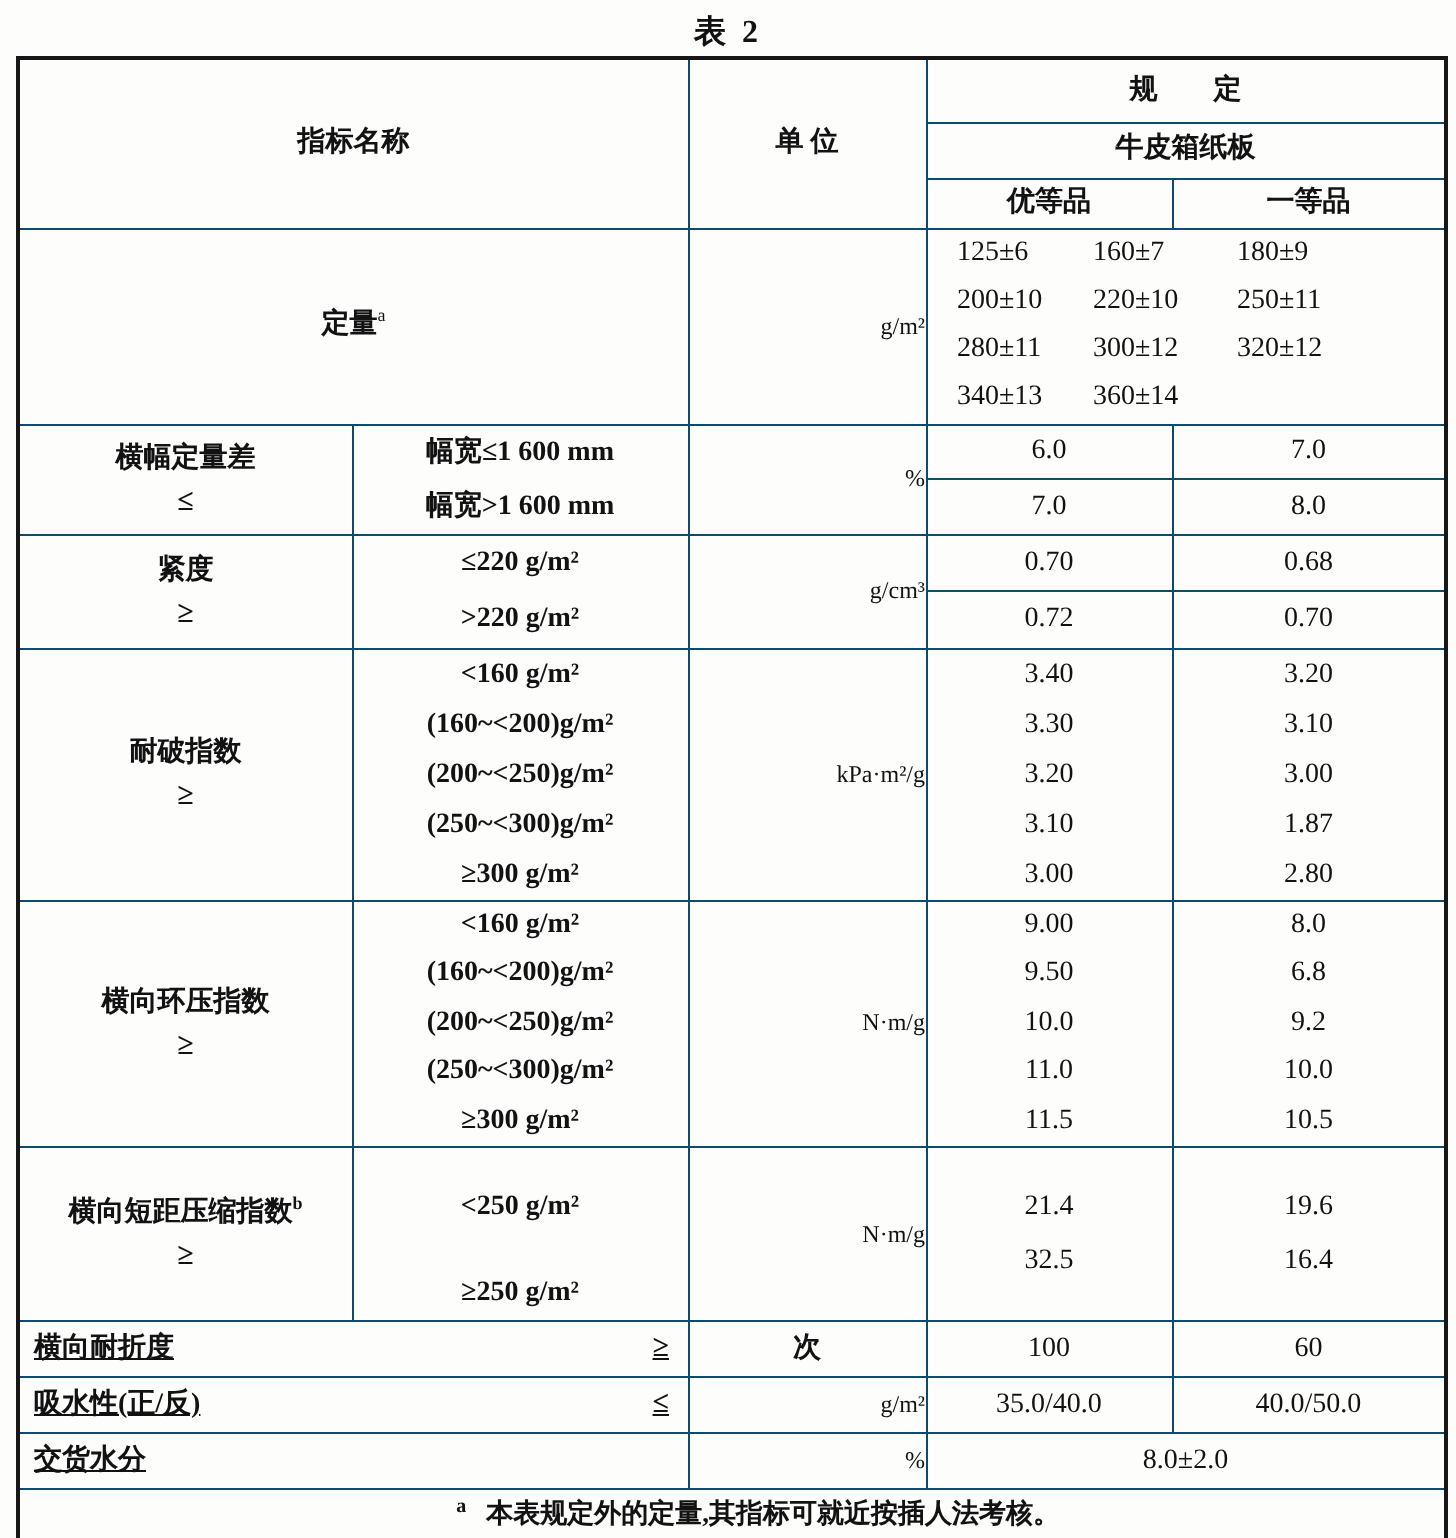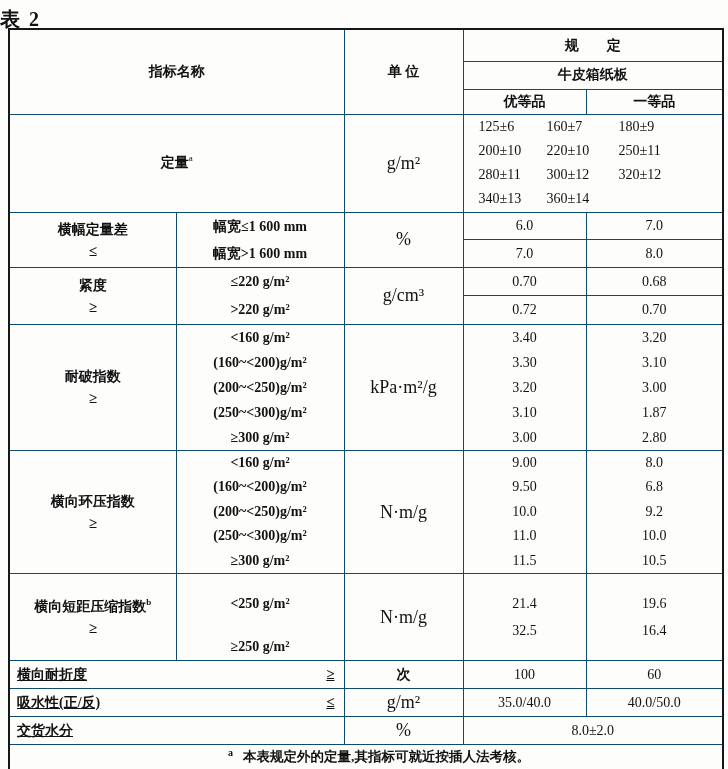--- a/index.html
+++ b/index.html
@@ -3,22 +3,22 @@
 <meta charset="utf-8">
 <style>
   html,body { margin:0; padding:0; }
   body {
     width:728px; height:769px; background:#ffffff; color:#121212;
     font-family:"Liberation Serif","DejaVu Serif",serif;
     -webkit-font-smoothing:antialiased;
   }
   .page { position:relative; width:728px; height:769px; background:#fdfdfc; overflow:hidden; }
   .title {
-    padding-top:6px; height:22px; text-align:left;
-    font-weight:bold; font-size:20px; letter-spacing:2px;
+    padding-top:6px; height:22px; text-align:center;
+    font-weight:bold; font-size:16px; letter-spacing:2px;
   }
   table.spec {
     border-collapse:collapse; table-layout:fixed;
     width:714px; margin-left:8px;
     border:2px solid #171717;
   }
   td {
     border:1px solid #0c4a6e; padding:0; overflow:hidden;
     text-align:center; vertical-align:middle;
     font-size:14px; line-height:1.25;
@@ -42,21 +42,21 @@
   .bwgrid {
     display:grid; grid-template-columns:68px 72px auto;
     padding-left:15px; text-align:left; line-height:24px;
   }
   .flexlbl { display:flex; justify-content:space-between; align-items:center; padding:0 9px 0 7px;text-decoration:underline; }
   .flexlbl .lname { font-weight:bold; }
   .flexlbl .rsym { font-size:15px; font-weight:bold; }
   .fnotes { text-align:center; vertical-align:middle; padding-left:26px; }
   .fnotes .fline { line-height:24px; font-weight:bold; font-size:13.5px; }
   .fnotes sup { font-size:10px; margin-right:10px; font-family:"Liberation Serif",serif; }
-  .unitcell { font-size:18px; }
+  .unitcell { font-size:12px;text-align:right; }
 </style>
 </head>
 <body>
 
 <div class="page">
   <div class="title">表 2</div>
 
   <table class="spec">
     <colgroup>
       <col style="width:167px">

